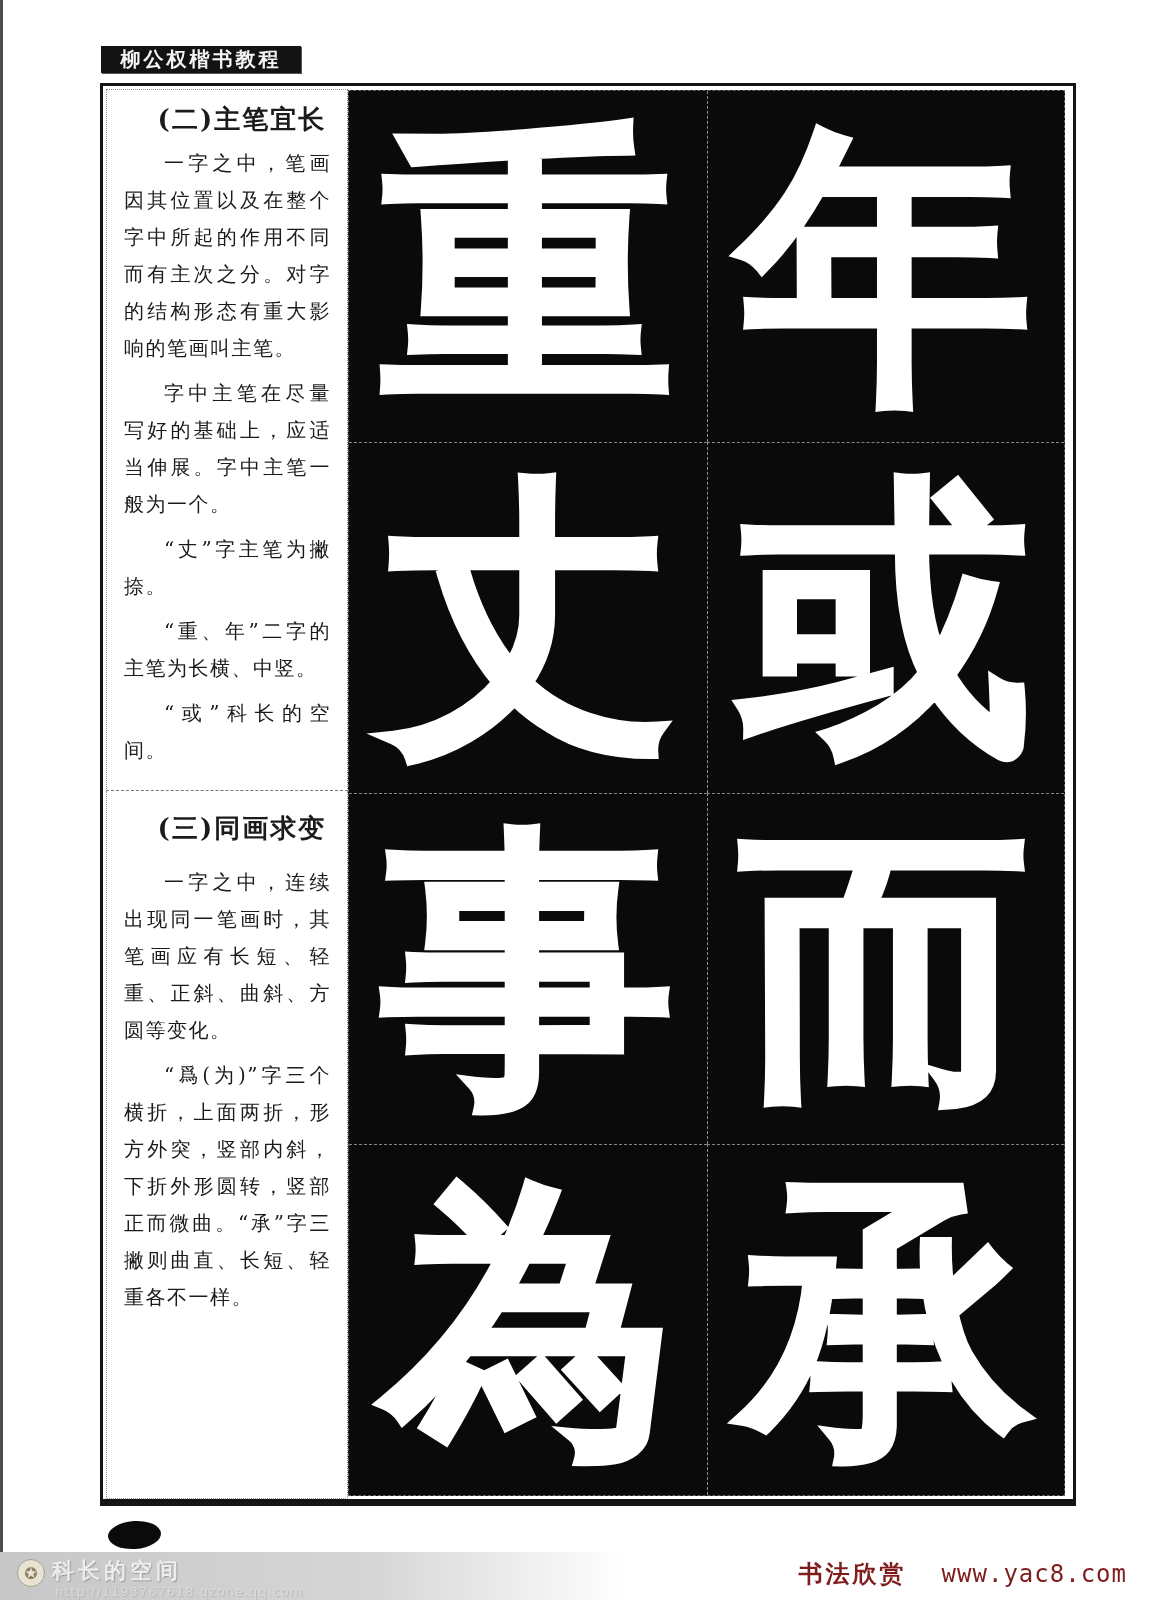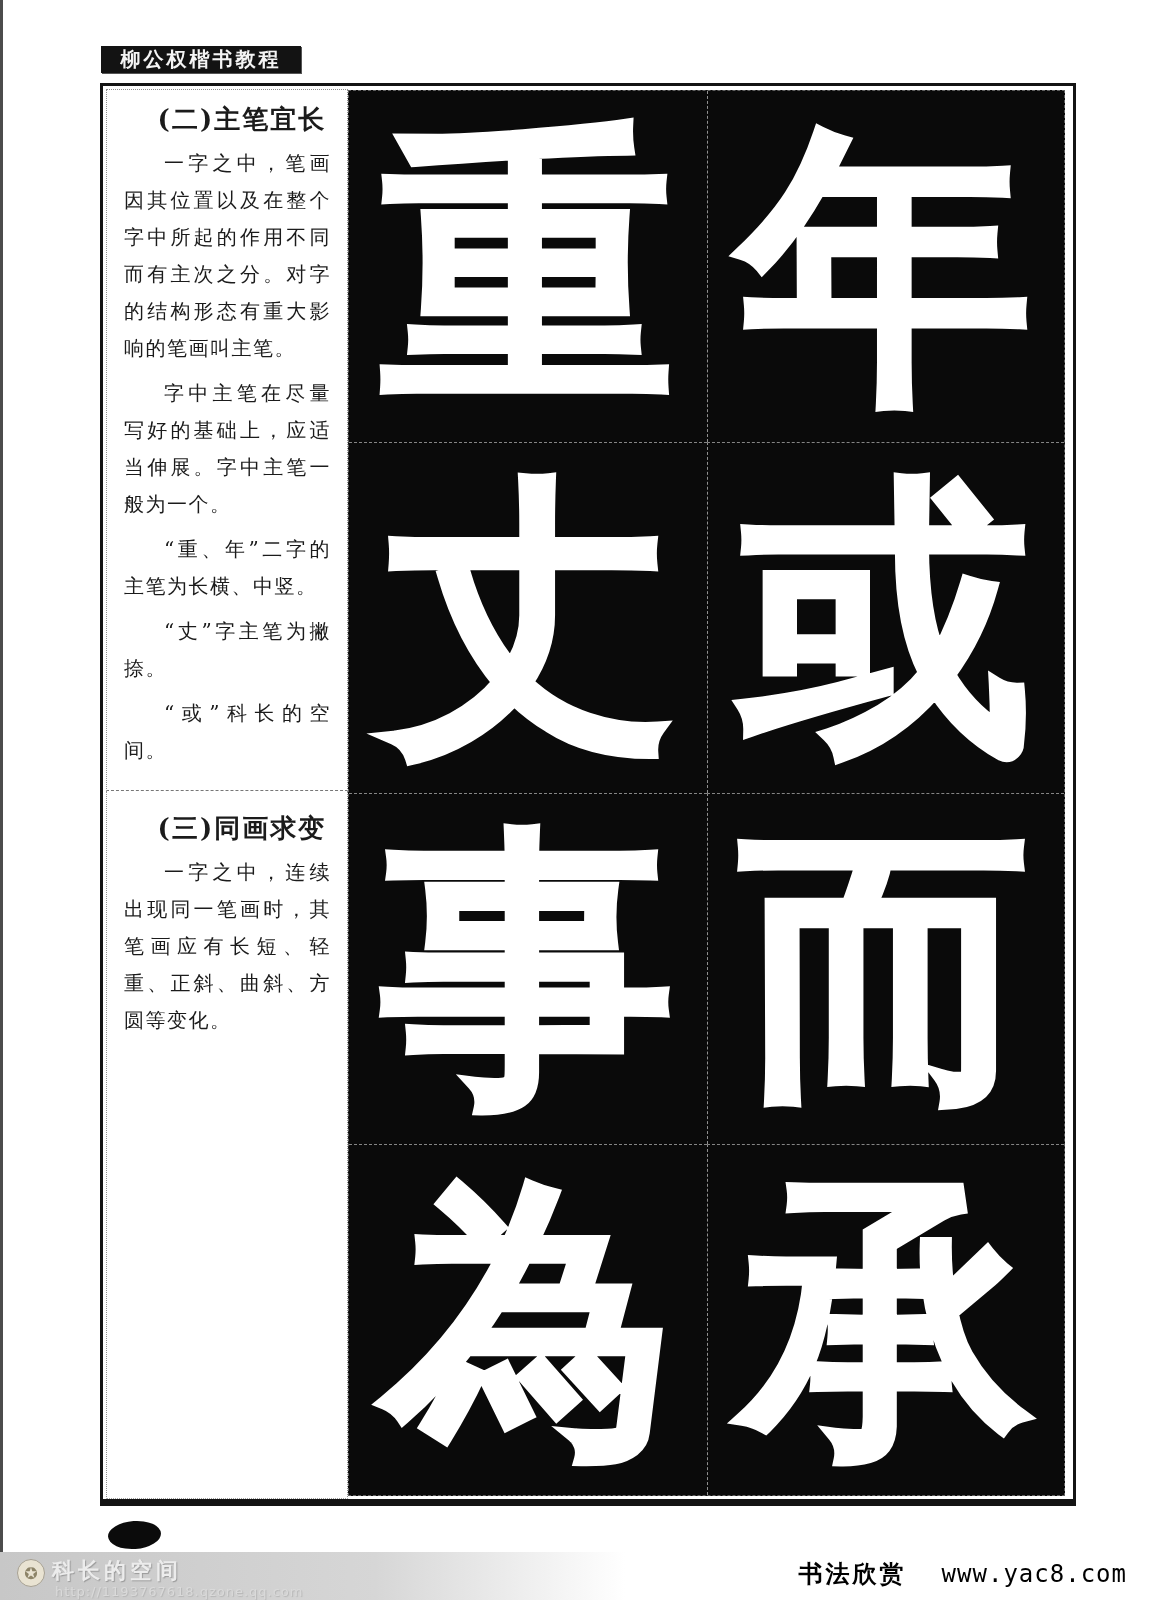--- a/index.html
+++ b/index.html
@@ -17,21 +17,21 @@
   
   .frame{position:absolute;left:100px;top:83px;width:976px;height:1423px;
         border:3px solid #141414;border-bottom-width:7px;box-sizing:border-box;background:#fff;}
 
   
   .sidebar{position:absolute;left:3px;top:3px;width:242px;height:1410px;display:flex;flex-direction:column;}
   .sec{box-sizing:border-box;padding:4px 8px 20px 9px;color:#1b1b1b;}
   .sec1{height:702px;border:1px dotted #8f8f8f;border-bottom:1px dashed #777;}
   .sec2{flex:1;border-left:1px dotted #8f8f8f;border-right:1px dotted #8f8f8f;border-bottom:1px dotted #9f9f9f;}
   .sec h3{margin:8px 0 8px 0;font-size:26px;font-weight:600;letter-spacing:2px;text-indent:1.6em;white-space:nowrap;}
-  .sec2 h3{margin-top:16px;margin-bottom:8px;}
+  .sec2 h3{margin-top:16px;margin-bottom:18px;}
   .sec p{margin:8px;font-size:20px;line-height:37px;letter-spacing:1.5px;
         text-indent:2em;text-align:justify;text-justify:inter-character;}
 
   
   .plate{position:absolute;left:245px;top:4px;width:717px;height:1406px;background:#0a0a0a;
         border:1px dashed rgba(255,255,255,0.35);box-sizing:border-box;
         display:grid;grid-template-columns:1fr 1fr;grid-template-rows:1fr 1fr 1fr 1fr;}
   .cell{display:flex;align-items:center;justify-content:center;overflow:hidden;box-sizing:border-box;}
   .cell.c-right{border-left:1px dashed rgba(255,255,255,0.55);}
   .cell.r-not-first{border-top:1px dashed rgba(255,255,255,0.5);}
@@ -70,27 +70,28 @@
     <span>柳公权楷书教程</span>
   </div>
 
   <div class="frame">
 
     <div class="sidebar">
       <section class="sec sec1">
         <h3>(二)主笔宜长</h3>
         <p>一字之中，笔画因其位置以及在整个字中所起的作用不同而有主次之分。对字的结构形态有重大影响的笔画叫主笔。</p>
         <p>字中主笔在尽量写好的基础上，应适当伸展。字中主笔一般为一个。</p>
+        <p>“丈”字主笔为撇捺。</p>
         <p>“重、年”二字的主笔为长横、中竖。</p>
-        <p>“丈”字主笔为撇捺。</p>
         <p>“或”科长的空间。</p>
       </section>
       <section class="sec sec2">
         <h3>(三)同画求变</h3>
         <p>一字之中，连续出现同一笔画时，其笔画应有长短、轻重、正斜、曲斜、方圆等变化。</p>
+        <p>“爲(为)”字三个横折，上面两折，形方外突，竖部内斜，下折外形圆转，竖部正而微曲。“承”字三撇则曲直、长短、轻重各不一样。</p>
       </section>
     </div>
 
     <div class="plate">
       <div class="cell c-left">
         <span class="glyph">重</span>
       </div>
       <div class="cell c-right">
         <span class="glyph">年</span>
       </div>
@@ -117,18 +118,18 @@
   </div>
 
   <div class="ink-blob"></div>
 
   <div class="watermark-band">
     <span class="wm-icon">✪</span>
     <div class="wm-title">科长的空间</div>
     <div class="wm-url">http://1193767618.qzone.qq.com</div>
   </div>
 
-  <div class="credit" style="color: #000000;">
+  <div class="credit" style="color: #7f1d1d;">
     <span class="cn">书法欣赏</span>
     <span class="url">www.yac8.com</span>
   </div>
 
 </div>
 
 </body></html>

